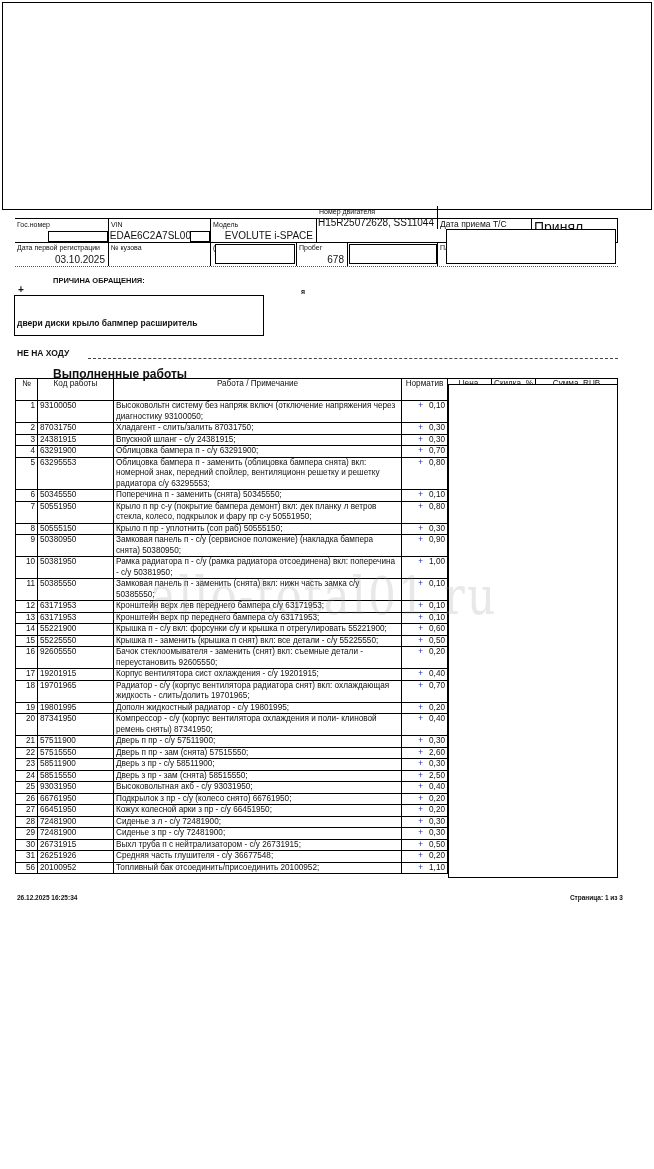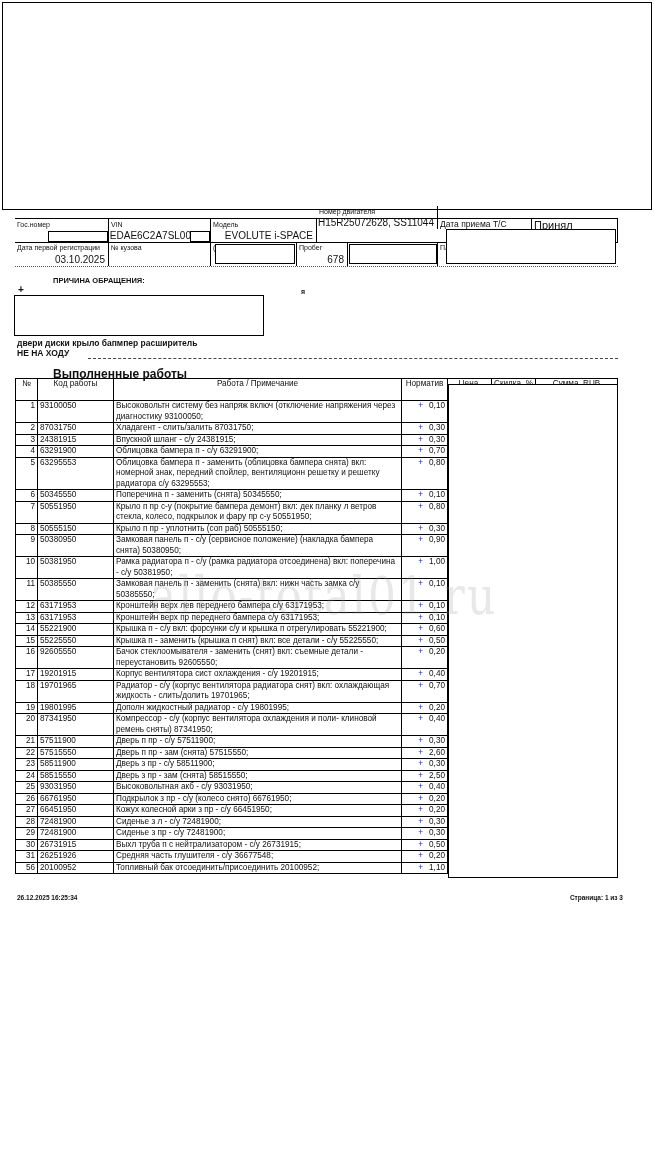--- a/index.html
+++ b/index.html
@@ -59,21 +59,21 @@
 
   <div class="cell" style="left:317px; top:206px; width:121px; height:23px;">
     <span class="lbl">Номер двигателя</span>
     <span class="val">H15R25072628, SS11044</span>
   </div>
 
   <div class="cell" style="left:438px; top:219px; width:94px; height:23px;">
     <span class="lbl" style="font-size:8.5px; top:0;">Дата приема Т/С</span>
   </div>
   <div class="cell" style="left:532px; top:219px; width:86px; height:23px;">
-    <span class="lbl" style="font-size:11px; top:0;">Принял</span>
+    <span class="lbl" style="font-size:14px; top:0;">Принял</span>
   </div>
 
   <div class="cell" style="left:15px; top:242px; width:94px; height:24px;">
     <span class="lbl">Дата первой регистрации</span>
     <span class="val">03.10.2025</span>
   </div>
   <div class="cell" style="left:109px; top:242px; width:102px; height:24px;">
     <span class="lbl">№ кузова</span>
   </div>
   <div class="cell" style="left:211px; top:242px; width:86px; height:24px;">
@@ -89,21 +89,21 @@
   <div class="cell" style="left:438px; top:242px; width:180px; height:24px; border-right:none;">
     <span class="lbl">Пл</span>
   </div>
   <div class="redact" style="left:446px; top:229px; width:170px; height:35px;"></div>
 </div>
 
 <div class="abs section-title" style="left:17px; top:276px;">ПРИЧИНА ОБРАЩЕНИЯ:</div>
 <div class="abs" style="left:18px; top:284px; font-size:10px; font-weight:bold;">+</div>
 <div class="abs" style="left:301px; top:288px; font-size:7px; font-weight:bold;">я</div>
 <div class="redact" style="left:14px; top:295px; width:250px; height:41px;"></div>
-<div class="abs reason-text" style="left:17px; top:338px;">двери диски крыло бапмпер расширитель</div>
+<div class="abs reason-text" style="left:17px; top:318px;">двери диски крыло бапмпер расширитель</div>
 <div class="abs reason-text" style="left:17px; top:348px;">НЕ НА ХОДУ</div>
 <div class="abs" style="left:88px; top:358px; width:530px; border-top:1px dashed #444;"></div>
 
 <div class="abs section-title" style="left:17px; top:367px; font-size:12px;">Выполненные работы</div>
 
 <table class="works">
   <colgroup>
     <col style="width:22px">
       <col style="width:76px">
       <col style="width:288px">

